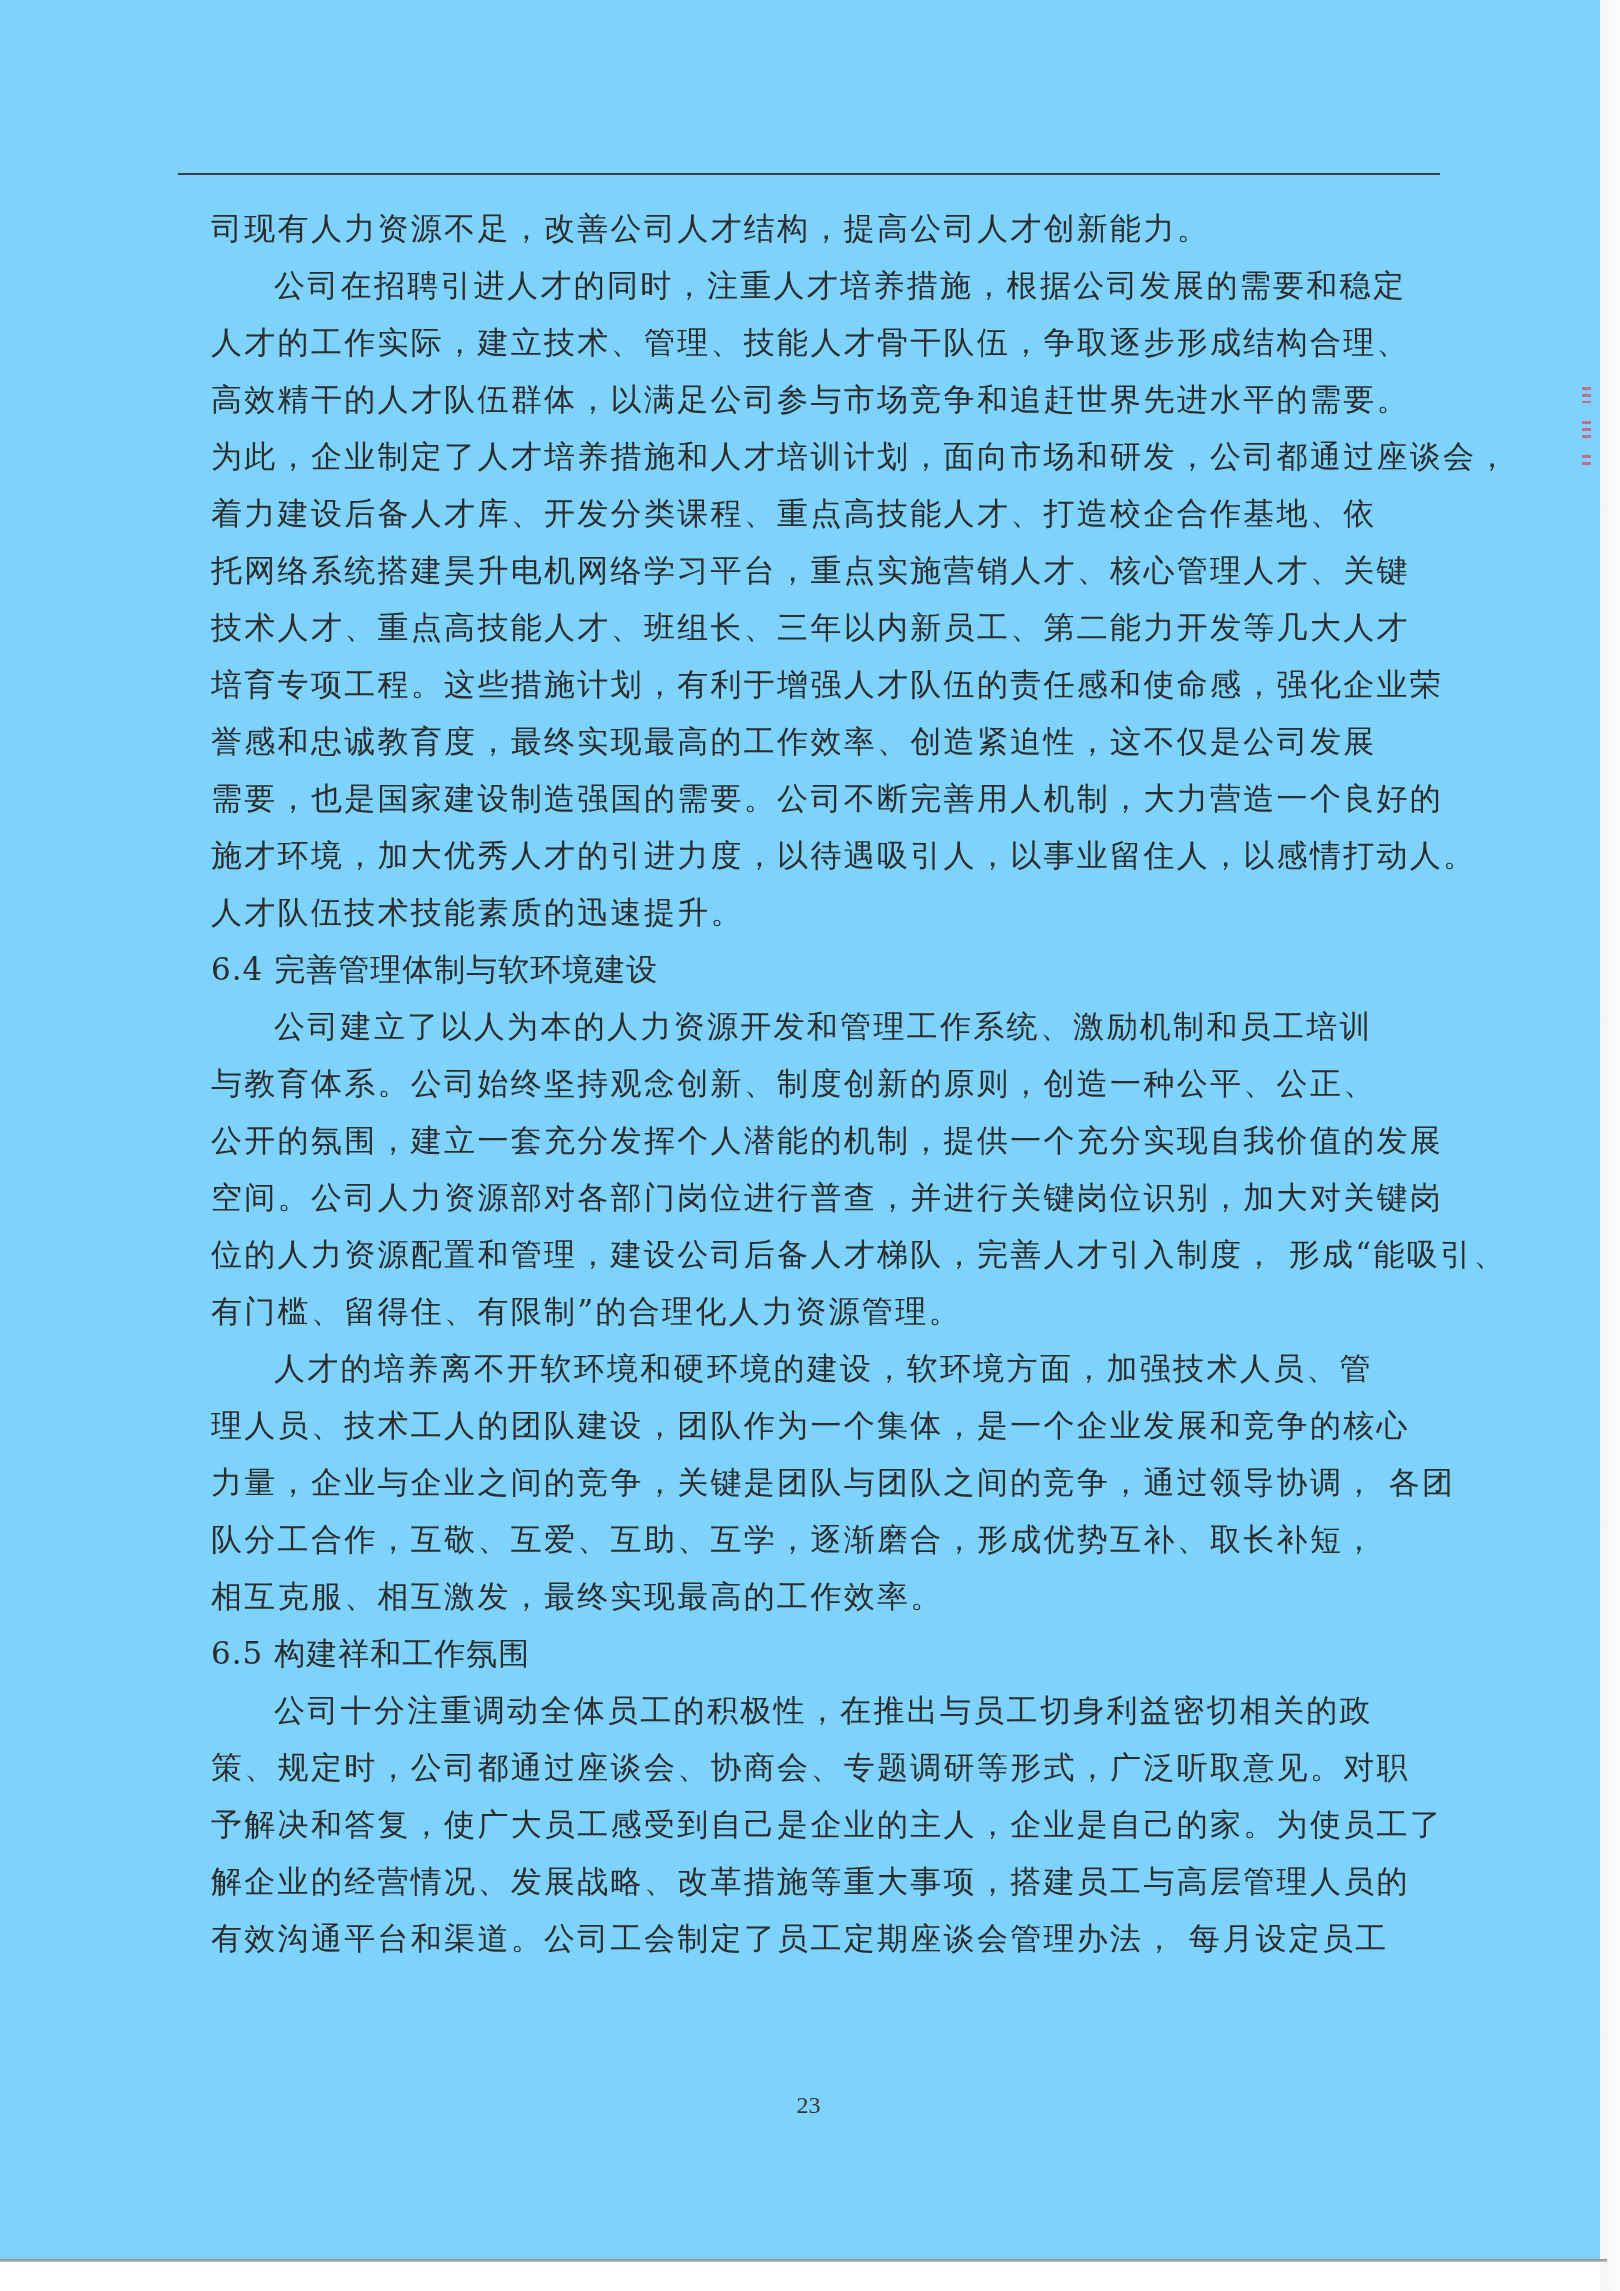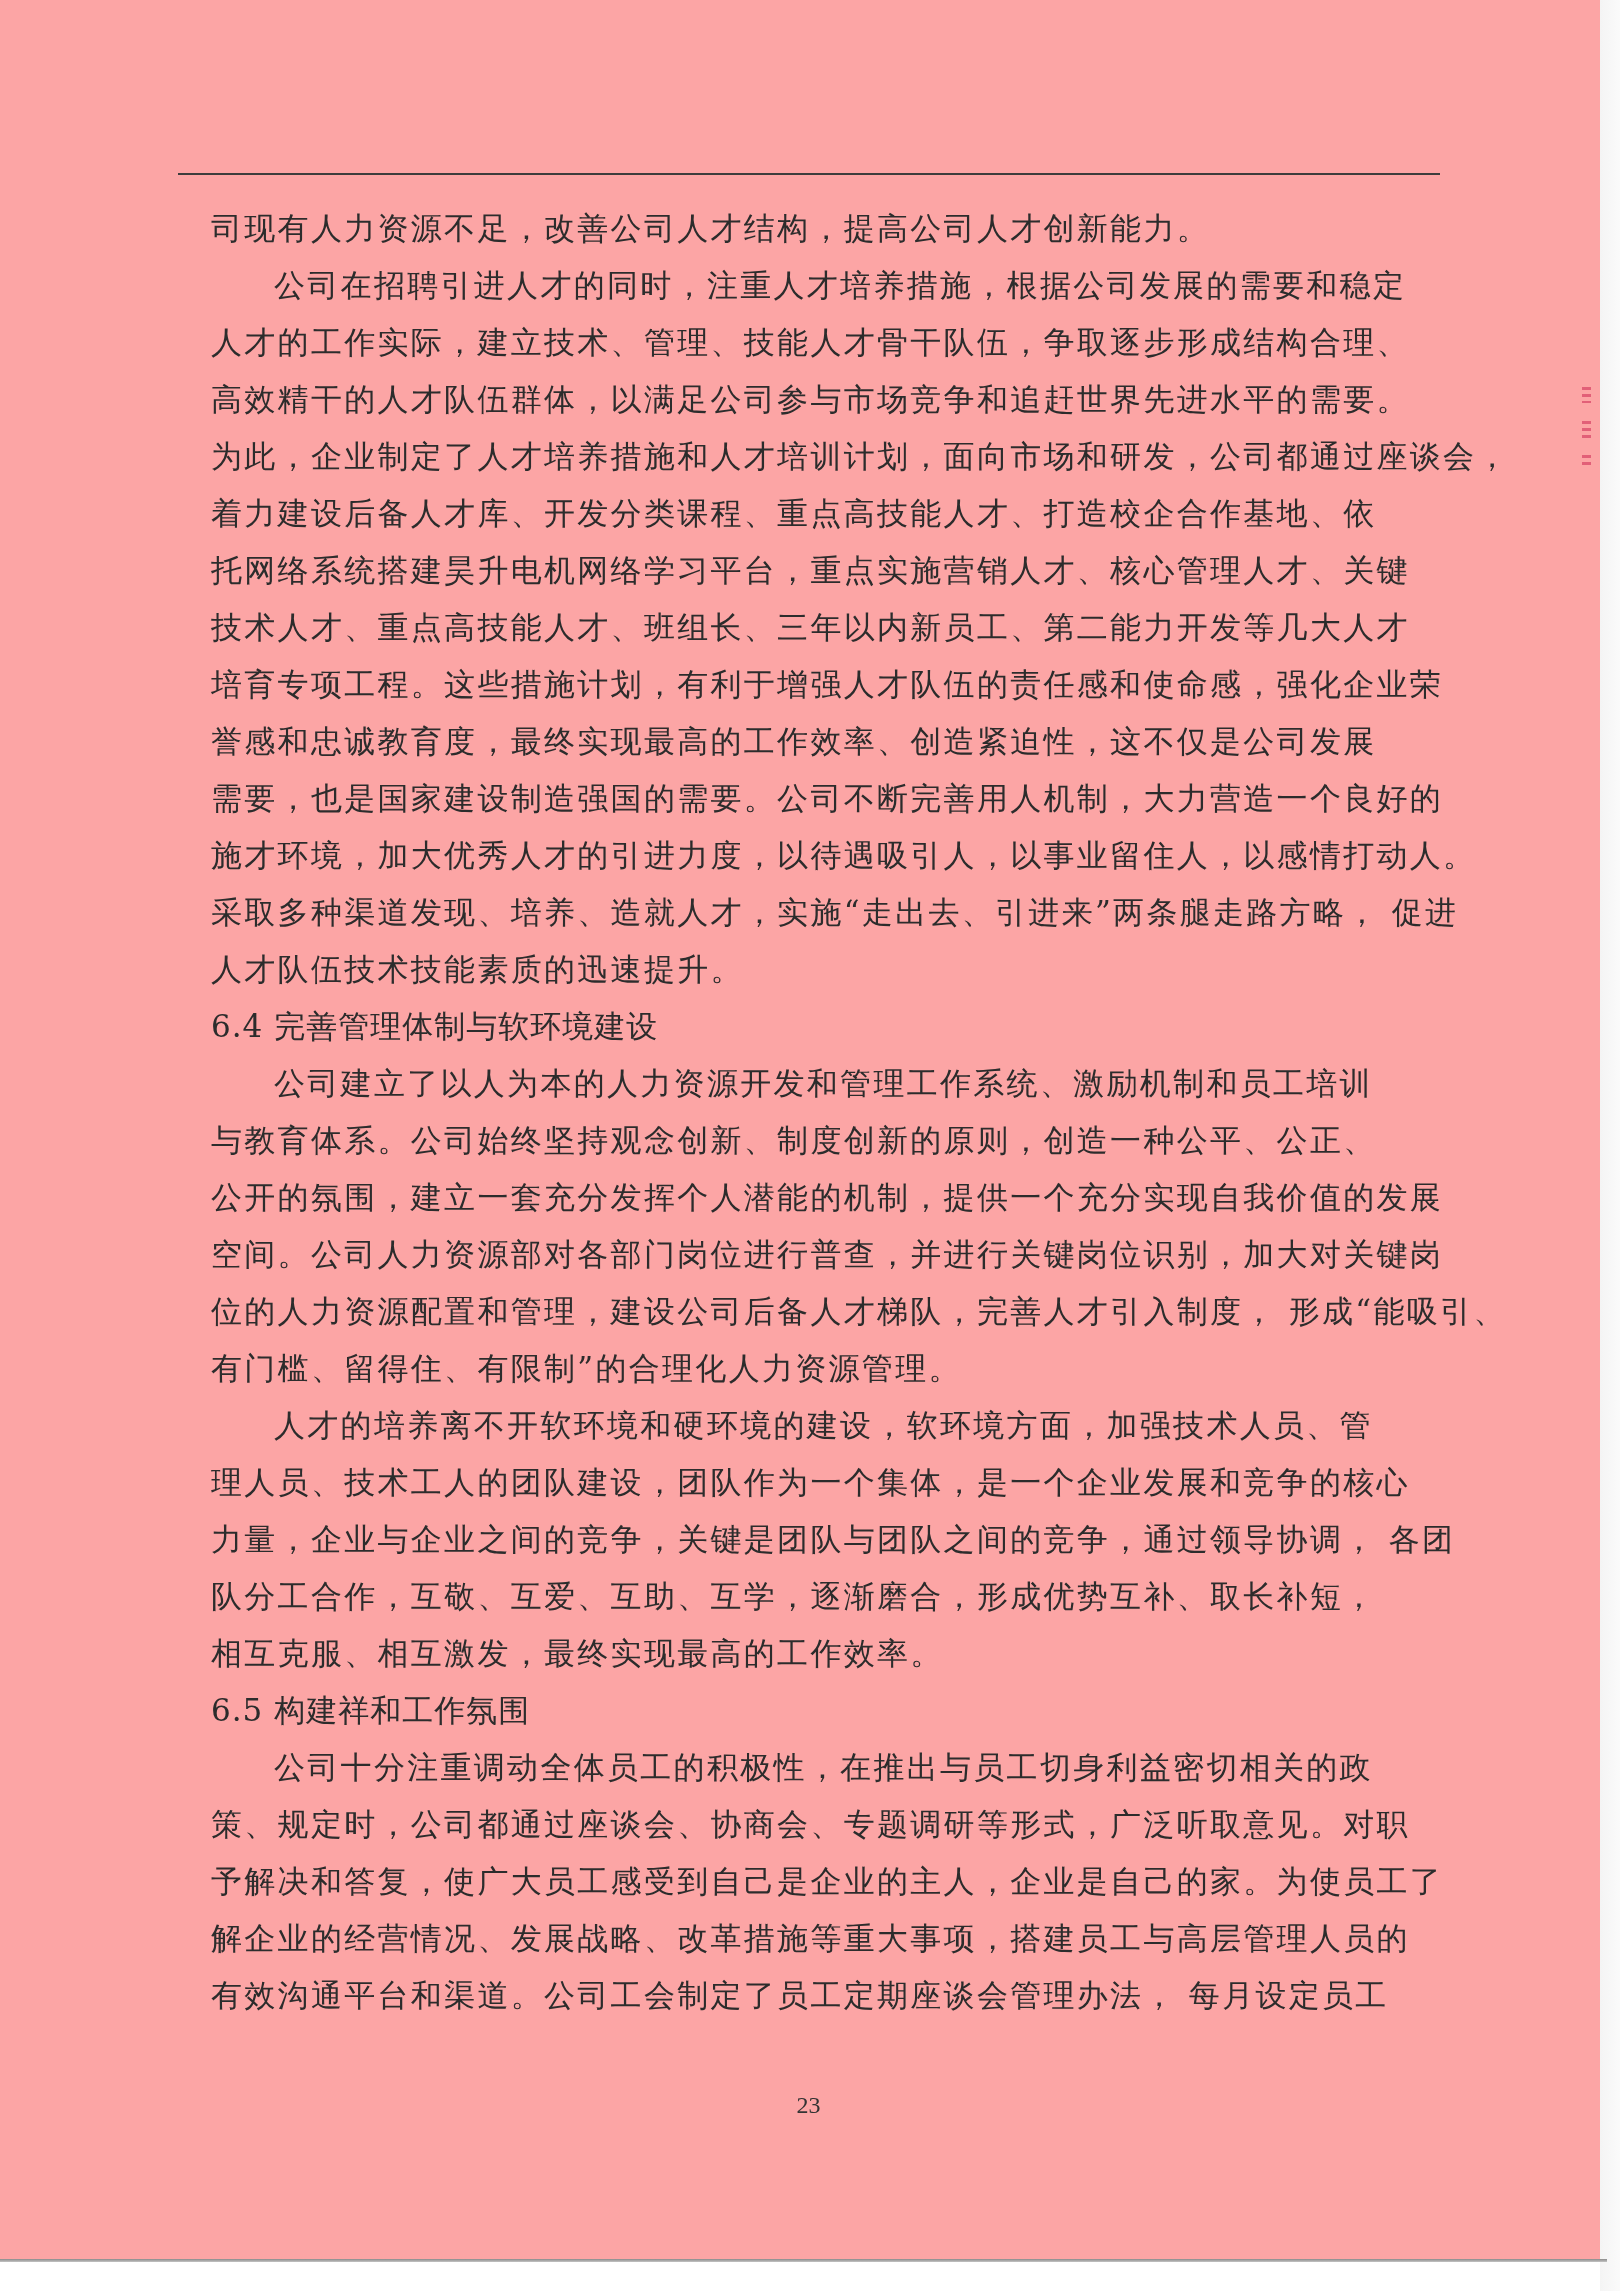--- a/index.html
+++ b/index.html
@@ -13,21 +13,21 @@
     position: relative;
     overflow: hidden;
     font-family: "DejaVu Serif", "Liberation Serif", serif;
     color: #2a2a2a;
   }
   .page {
     position: absolute;
     left: 0; top: 0;
     width: 1607px;
     height: 2262px;
-    background: #fca5a5;
+    background: #7dd3fc;
   }
   .right-edge {
     position: absolute;
     left: 1600px; top: 0;
     width: 20.6px; height: 2292px;
     background: linear-gradient(to right, #f4f4f4, #fbfbfb);
   }
   .header-rule {
     position: absolute;
     left: 178px;
@@ -100,21 +100,20 @@
     <div class="line">人才的工作实际，建立技术、管理、技能人才骨干队伍，争取逐步形成结构合理、</div>
     <div class="line">高效精干的人才队伍群体，以满足公司参与市场竞争和追赶世界先进水平的需要。</div>
     <div class="line">为此，企业制定了人才培养措施和人才培训计划，面向市场和研发，公司都通过座谈会，</div>
     <div class="line">着力建设后备人才库、开发分类课程、重点高技能人才、打造校企合作基地、依</div>
     <div class="line">托网络系统搭建昊升电机网络学习平台，重点实施营销人才、核心管理人才、关键</div>
     <div class="line">技术人才、重点高技能人才、班组长、三年以内新员工、第二能力开发等几大人才</div>
     <div class="line">培育专项工程。这些措施计划，有利于增强人才队伍的责任感和使命感，强化企业荣</div>
     <div class="line">誉感和忠诚教育度，最终实现最高的工作效率、创造紧迫性，这不仅是公司发展</div>
     <div class="line">需要，也是国家建设制造强国的需要。公司不断完善用人机制，大力营造一个良好的</div>
     <div class="line">施才环境，加大优秀人才的引进力度，以待遇吸引人，以事业留住人，以感情打动人。</div>
-    <div class="line">采取多种渠道发现、培养、造就人才，实施“走出去、引进来”两条腿走路方略， 促进</div>
     <div class="line">人才队伍技术技能素质的迅速提升。</div>
 
     <div class="line heading">6.4 完善管理体制与软环境建设</div>
 
     <div class="line indent">公司建立了以人为本的人力资源开发和管理工作系统、激励机制和员工培训</div>
     <div class="line">与教育体系。公司始终坚持观念创新、制度创新的原则，创造一种公平、公正、</div>
     <div class="line">公开的氛围，建立一套充分发挥个人潜能的机制，提供一个充分实现自我价值的发展</div>
     <div class="line">空间。公司人力资源部对各部门岗位进行普查，并进行关键岗位识别，加大对关键岗</div>
     <div class="line">位的人力资源配置和管理，建设公司后备人才梯队，完善人才引入制度， 形成“能吸引、</div>
     <div class="line">有门槛、留得住、有限制”的合理化人力资源管理。</div>

